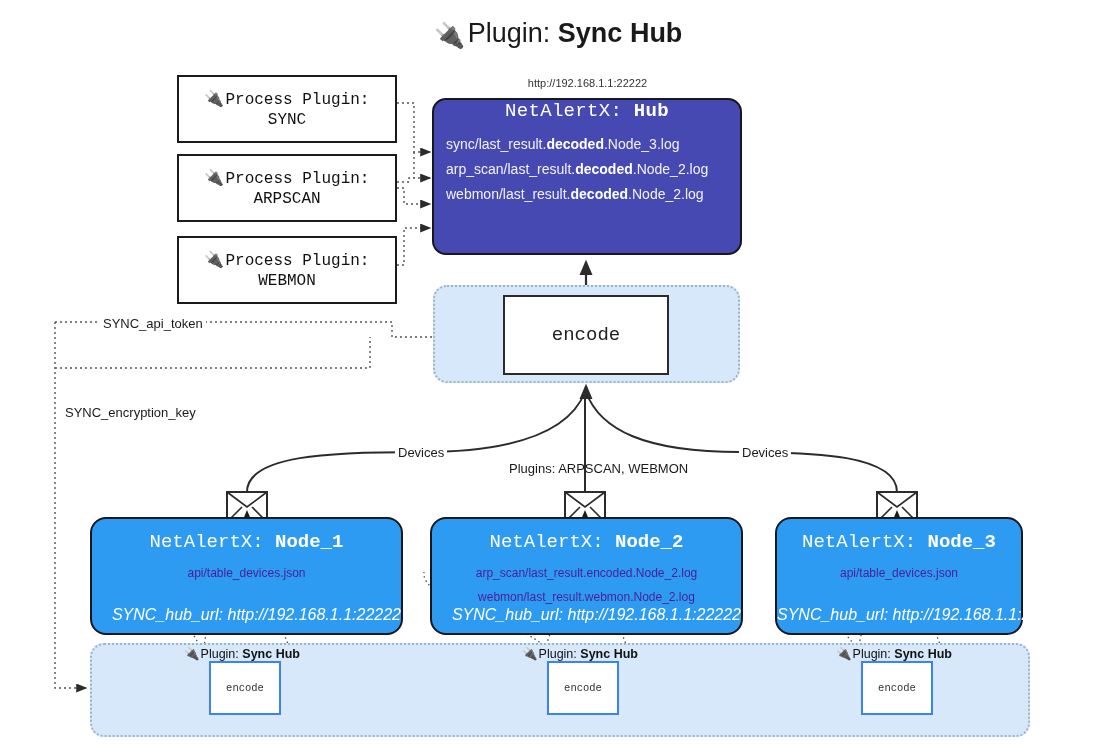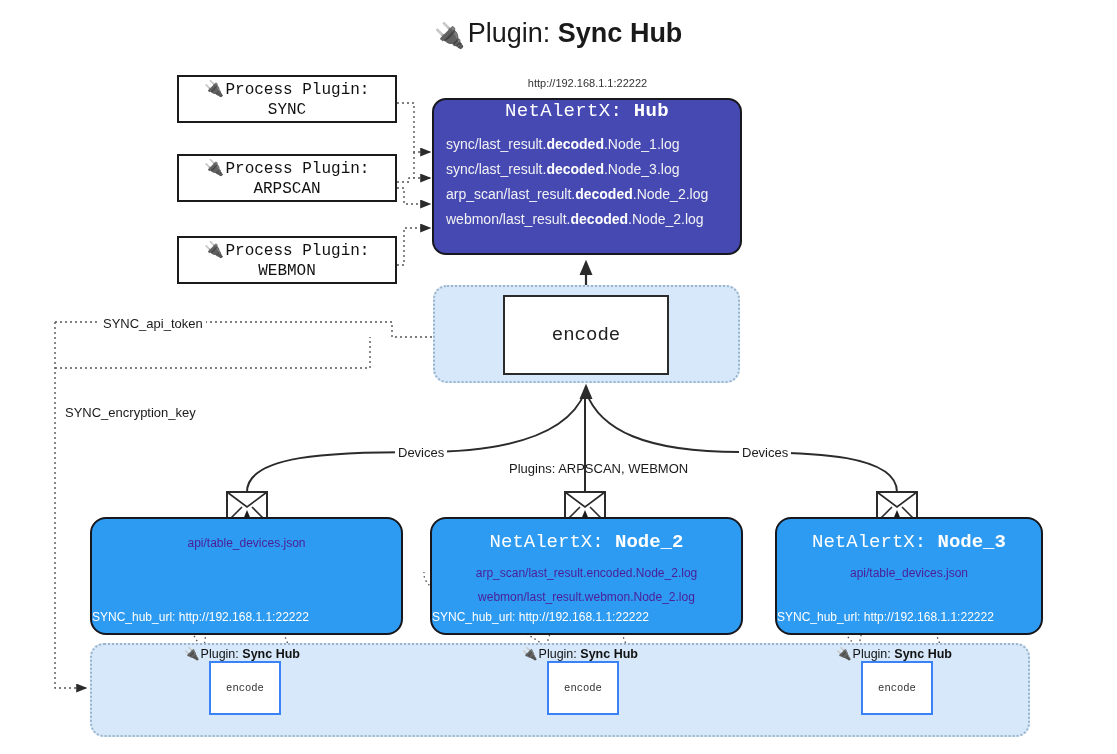--- a/index.html
+++ b/index.html
@@ -47,21 +47,21 @@
     color: #333333;
   }
 
   
   .box { position: absolute; box-sizing: border-box; }
 
   .proc-box {
     border: 2px solid #1b1b1b;
     background: #ffffff;
     width: 220px;
-    height: 48px;
+    height: 68px;
     display: flex;
     flex-direction: column;
     align-items: center;
     justify-content: center;
     font-family: "Liberation Mono", monospace;
     font-size: 16px;
     color: #111111;
     line-height: 1.25;
   }
   .proc-box .l1 { white-space: nowrap; }
@@ -141,24 +141,25 @@
   .node-line {
     font-size: 12px;
     line-height: 24px;
     color: #4c1d95;
     white-space: nowrap;
   }
   .node-foot {
     position: absolute;
     left: 0; bottom: 9px;
     width: 100%;
-    text-align: left;
-    font-size: 12px;
+    text-align: right;
+    font-size: 16px;
     color: #ffffff;
     white-space: nowrap;
+    font-style: italic;
   }
 
   
   .envelope { position: absolute; }
 
   
   .bottom-wrap {
     left: 90px; top: 643px;
     width: 940px; height: 94px;
     background: #d6e8f9;
@@ -262,21 +263,20 @@
 
   <div class="box proc-box" style="left:177px; top:236px;">
     <div class="l1"><span class="plug">🔌</span><span>Process Plugin:</span></div>
     <div class="l2">WEBMON</div>
   </div>
 
   <div class="box hub-box">
     <div class="hub-title">
       <span>NetAlertX:</span> <span class="b">Hub</span>
     </div>
-    <div class="hub-line"><span>sync/last_result.</span><span class="b">decoded</span><span>.Node_1.log</span></div>
     <div class="hub-line"><span>sync/last_result.</span><span class="b">decoded</span><span>.Node_3.log</span></div>
     <div class="hub-line"><span>arp_scan/last_result.</span><span class="b">decoded</span><span>.Node_2.log</span></div>
     <div class="hub-line"><span>webmon/last_result.</span><span class="b">decoded</span><span>.Node_2.log</span></div>
   </div>
 
   <div class="box decode-wrap"></div>
   <div class="box decode-box">encode</div>
 
   <div class="edge-label" style="left:100px; top:316px;">SYNC_api_token</div>
   <div class="edge-label" style="left:62px; top:361px;margin-top:44px;">SYNC_encryption_key</div>
@@ -305,34 +305,37 @@
       <path d="M6,0 L11,12 L1,12 z" fill="#1b1b1b"></path>
     </svg>
   <svg style="position:absolute; left:579px; top:510px;" width="12" height="14" viewBox="0 0 12 14">
       <path d="M6,0 L11,12 L1,12 z" fill="#1b1b1b"></path>
     </svg>
   <svg style="position:absolute; left:891px; top:510px;" width="12" height="14" viewBox="0 0 12 14">
       <path d="M6,0 L11,12 L1,12 z" fill="#1b1b1b"></path>
     </svg>
 
   <div class="box node-box" style="left:90px; top:517px; width:313px;">
+    <div class="node-title">
+      <span>NetAlertX:</span> <span class="b">Node_1</span>
+    </div>
     <div class="node-line">api/table_devices.json</div>
     <div class="node-foot">SYNC_hub_url: http://192.168.1.1:22222</div>
   </div>
 
   <div class="box node-box" style="left:430px; top:517px; width:313px;">
     <div class="node-title">
       <span>NetAlertX:</span> <span class="b">Node_2</span>
     </div>
     <div class="node-line">arp_scan/last_result.encoded.Node_2.log</div>
     <div class="node-line">webmon/last_result.webmon.Node_2.log</div>
     <div class="node-foot">SYNC_hub_url: http://192.168.1.1:22222</div>
   </div>
 
-  <div class="box node-box" style="left:775px; top:517px; width:268px;">
+  <div class="box node-box" style="left:775px; top:517px; width:248px;">
     <div class="node-title">
       <span>NetAlertX:</span> <span class="b">Node_3</span>
     </div>
     <div class="node-line">api/table_devices.json</div>
     <div class="node-foot">SYNC_hub_url: http://192.168.1.1:22222</div>
   </div>
 
   <div class="box bottom-wrap"></div>
 
   <div class="plugin-label" style="left:184px; top:646px;">

